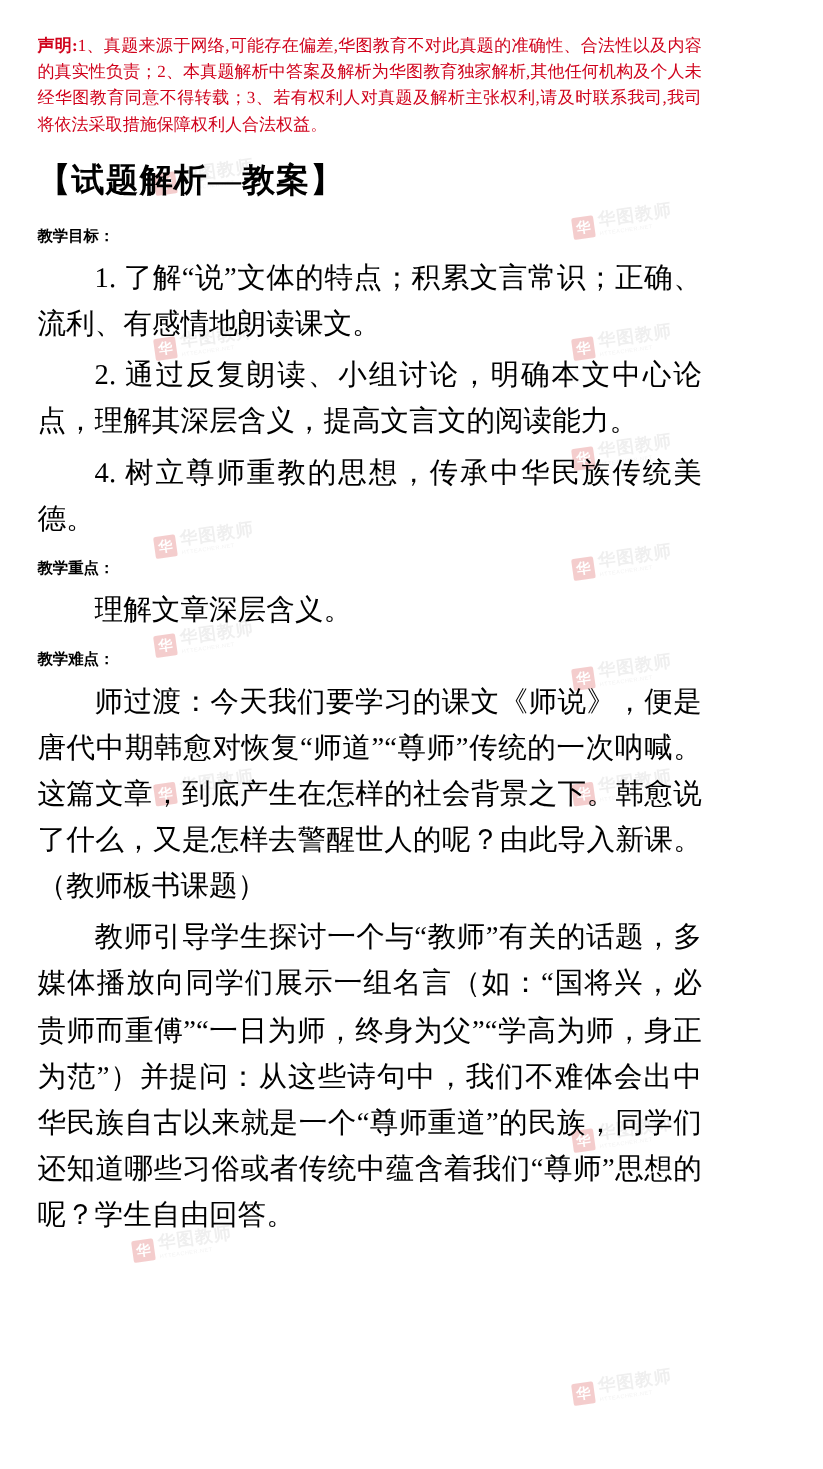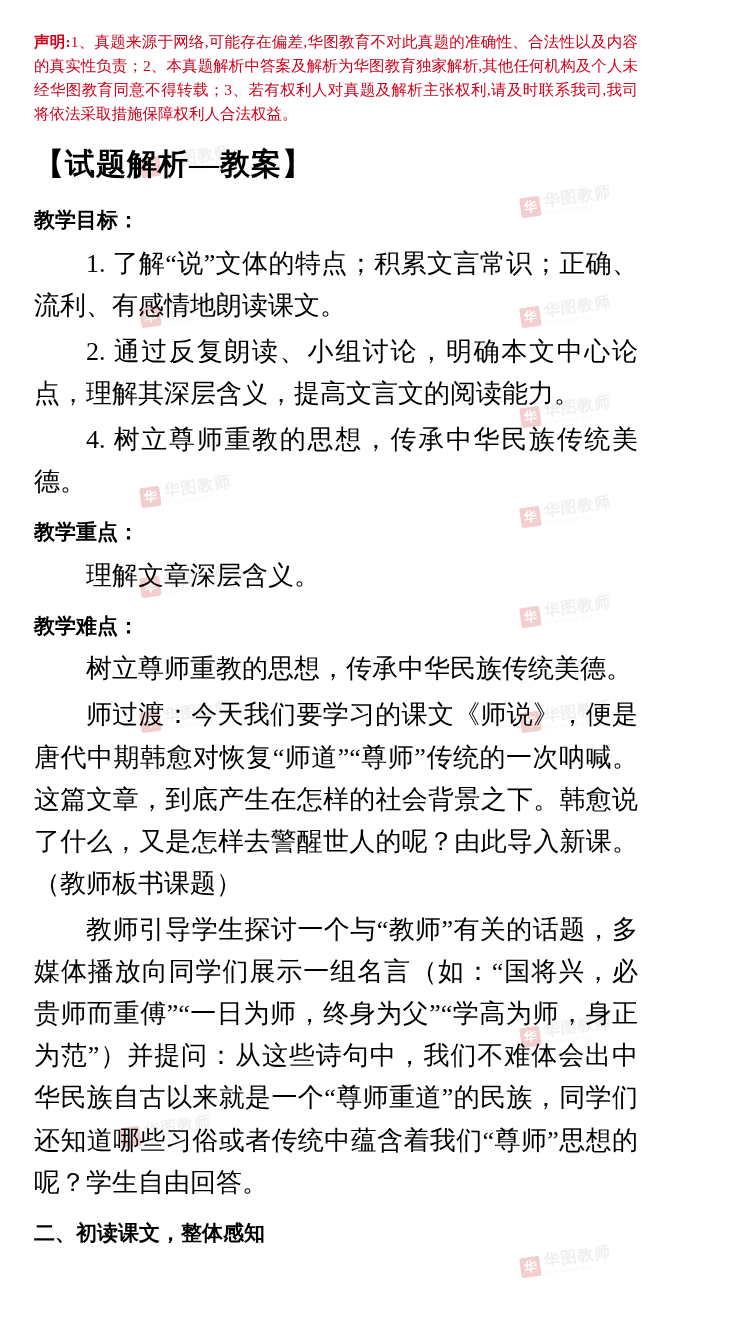--- a/index.html
+++ b/index.html
@@ -89,21 +89,21 @@
   .doc-title {
     text-align: left;
     font-size: 30px;
     font-weight: bold;
     margin: 6px 0 20px 0;
     letter-spacing: 1px;
   }
 
   
   .h-sec {
-    font-size: 21px;
+    font-size: 14px;
     font-weight: bold;
     margin: 14px 0 6px 0;
     line-height: 1.5;
   }
   .para {
     font-size: 26px;
     line-height: 1.62;
     margin: 4px 0;
     text-align: justify;
     text-indent: 2em;
@@ -221,21 +221,19 @@
 
   <h2 class="h-sec">教学目标：</h2>
   <p class="para">1. 了解“说”文体的特点；积累文言常识；正确、流利、有感情地朗读课文。</p>
   <p class="para">2. 通过反复朗读、小组讨论，明确本文中心论点，理解其深层含义，提高文言文的阅读能力。</p>
   <p class="para">4. 树立尊师重教的思想，传承中华民族传统美德。</p>
 
   <h2 class="h-sec">教学重点：</h2>
   <p class="para">理解文章深层含义。</p>
 
   <h2 class="h-sec">教学难点：</h2>
-  <p class="para">树立尊师重教的思想，传承中华民族传统美德。</p>
 
 
   <p class="para">师过渡：今天我们要学习的课文《师说》，便是唐代中期韩愈对恢复“师道”“尊师”传统的一次呐喊。这篇文章，到底产生在怎样的社会背景之下。韩愈说了什么，又是怎样去警醒世人的呢？由此导入新课。（教师板书课题）</p>
   <p class="para">教师引导学生探讨一个与“教师”有关的话题，多媒体播放向同学们展示一组名言（如：“国将兴，必贵师而重傅”“一日为师，终身为父”“学高为师，身正为范”）并提问：从这些诗句中，我们不难体会出中华民族自古以来就是一个“尊师重道”的民族，同学们还知道哪些习俗或者传统中蕴含着我们“尊师”思想的呢？学生自由回答。</p>
 
-  <h2 class="h-sec">二、初读课文，整体感知</h2>
 
 </div>
 
 </body></html>

